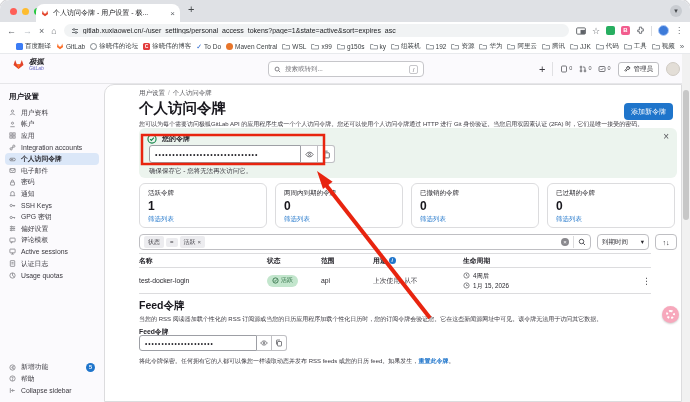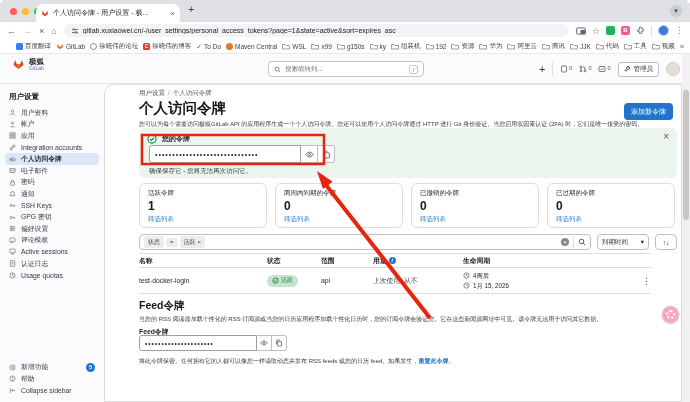--- a/index.html
+++ b/index.html
@@ -41,21 +41,21 @@
   .fav-chat{border:1px solid #80868b;border-radius:50%;background:#fff}
   .bm-sep{width:1px;height:9px;background:#dadce0}
   .bm-more{font-size:8px;color:#5f6368}
 
   svg.ic { display:block; }
 
   
   .app { position:absolute; left:0; top:54px; width:690px; height:348px; background:#fbfafd; }
   .gl-header { position:absolute; left:0; top:0; width:690px; height:30px; border-bottom:1px solid #e6e6e9; }
   .brand { position:absolute; left:12px; top:4px; display:flex; align-items:center; gap:4px; }
-  .brand-txt { line-height:1; }
+  .brand-txt { line-height:1;font-style:italic; }
   .brand-cn { font-size:7.5px; font-weight:bold; color:#28272d; }
   .brand-en { font-size:5px; color:#6666c4; }
   .gl-search { position:absolute; left:268px; top:7px; width:156px; height:16px; background:#fff; border:1px solid #c6c6ca; border-radius:4px; display:flex; align-items:center; padding:0 5px; gap:4px; }
   .gl-search-ph { flex:1; font-size:6.5px; color:#737278; }
   .slash-key { width:9px; height:9px; border:1px solid #c6c6ca; border-radius:2px; font-size:6px; color:#737278; text-align:center; line-height:9px; }
   .gl-head-right { position:absolute; right:10px; top:0; height:30px; display:flex; align-items:center; gap:7px; }
   .plus-btn { font-size:11px; color:#3a383f; }
   .hd-sep { width:1px; height:14px; background:#e0e0e3; }
   .cnt { display:flex; align-items:flex-start; gap:1px; color:#57575c; }
   .cnt-n { font-size:5.5px; color:#57575c; }

